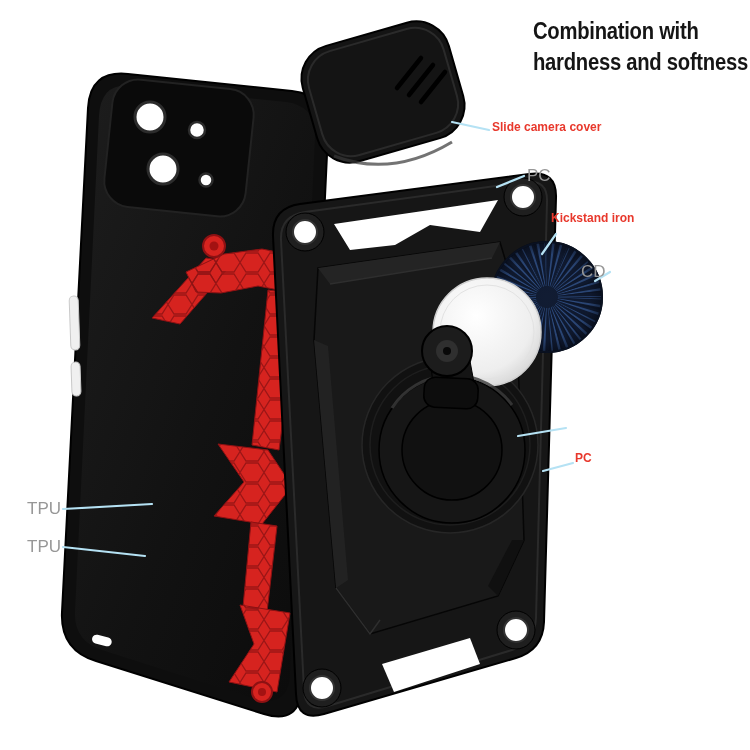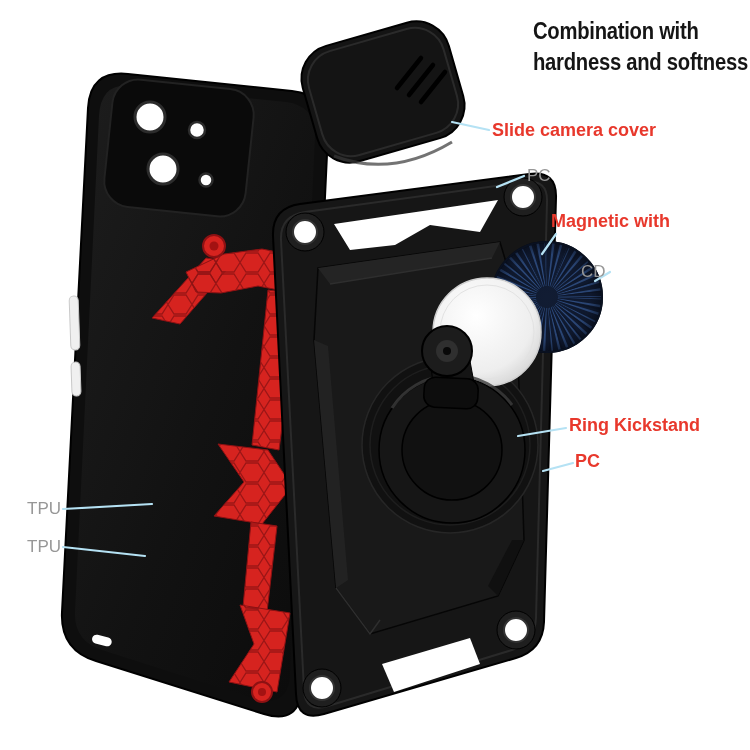--- a/index.html
+++ b/index.html
@@ -14,21 +14,21 @@
   .title{
     position:absolute;left:533px;top:16px;
     font-weight:bold;font-size:23px;line-height:31px;color:#151515;
     transform:scaleX(.88);transform-origin:left top;
     white-space:nowrap;letter-spacing:-.3px;
   }
   .label{
     position:absolute;white-space:nowrap;
     font-family:"Liberation Sans",sans-serif;
   }
-  .label.red{color:#e8382c;font-weight:bold;font-size:18px;}
+  .label.red{color:#e8382c;font-weight:bold;font-size:12px;}
   .label.gray{color:#979797;font-weight:normal;font-size:17px;}
 </style>
 </head>
 <body>
 
 <div class="canvas">
 
   <svg class="art" width="750" height="750" viewBox="0 0 750 750">
     <defs>
       <pattern id="hexpat" width="24" height="21" patternUnits="userSpaceOnUse">
@@ -177,20 +177,19 @@
     </g>
   </svg>
 
   <div class="title">
     <div>Combination with</div>
     <div>hardness and softness</div>
   </div>
 
   <div class="label red" style="left:492px;top:120px">Slide camera cover</div>
   <div class="label gray" style="left:527px;top:166px">PC</div>
-  <div class="label red" style="left:551px;top:211px">Magnetic with</div>
+  <div class="label red" style="left:551px;top:211px">Kickstand iron</div>
   <div class="label gray" style="left:581px;top:262px">CD</div>
-  <div class="label red" style="left:569px;top:415px">Ring Kickstand</div>
   <div class="label red" style="left:575px;top:451px">PC</div>
   <div class="label gray" style="left:27px;top:499px">TPU</div>
   <div class="label gray" style="left:27px;top:537px">TPU</div>
 
 </div>
 
 </body></html>

